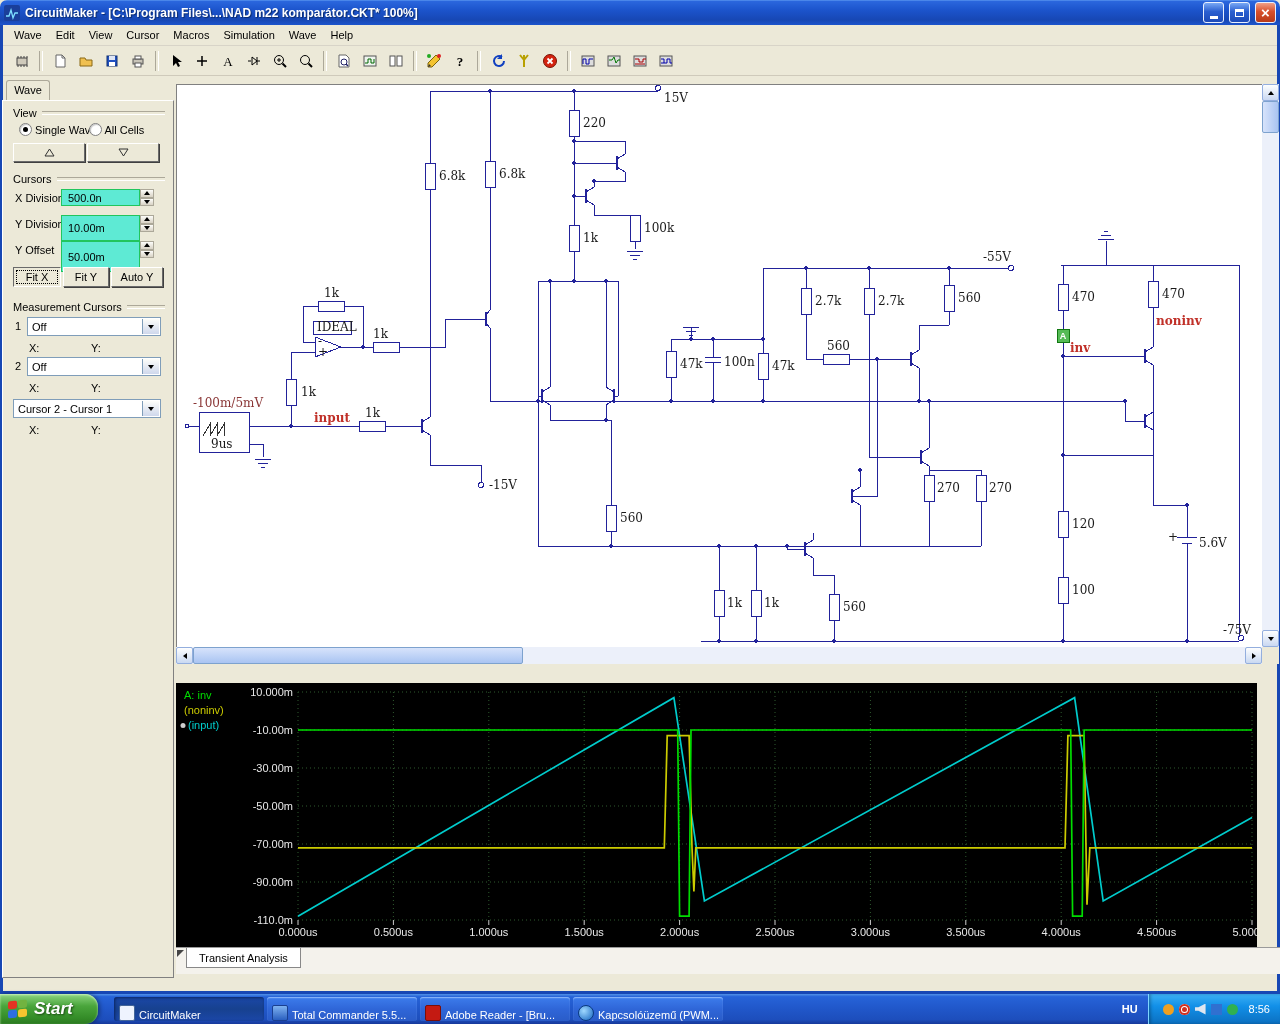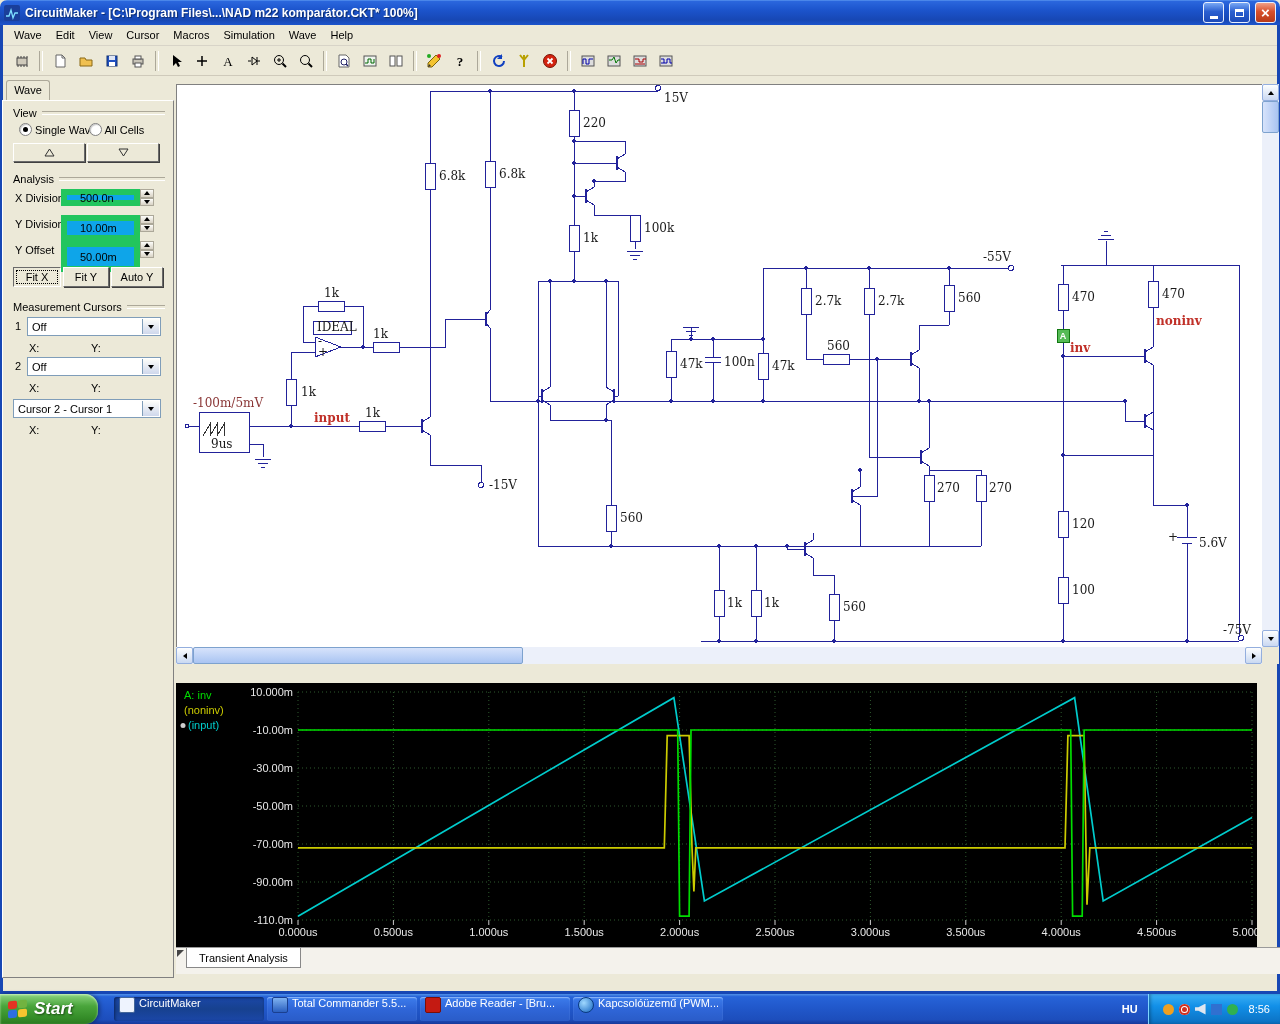--- a/index.html
+++ b/index.html
@@ -35,22 +35,22 @@
   .panelbody{position:absolute;left:0;top:20px;right:0;bottom:0;background:#ece9d8;
     border:1px solid;border-color:#fff #808080 #808080 #fff}
   .grouplabel{position:absolute;left:10px;right:8px;display:flex;align-items:center;gap:5px;font-size:11px}
   .grouplabel i{flex:1;height:2px;border-top:1px solid #aca899;border-bottom:1px solid #fff}
   .radio{width:11px;height:11px;border-radius:50%;border:1px solid #808080;background:#fff;
     box-shadow:inset 1px 1px 1px #c8c8c8;display:inline-block;position:relative;vertical-align:-2px}
   .radio.checked::after{content:"";position:absolute;left:3px;top:3px;width:5px;height:5px;border-radius:50%;background:#000}
   .btn3d{position:absolute;background:#ece9d8;border:1px solid;border-color:#fff #6a6a6a #6a6a6a #fff;
     box-shadow:1px 1px 0 #404040;display:flex;align-items:center;justify-content:center;font-size:11px}
   .btn3d.pressed{border-color:#6a6a6a #fff #fff #6a6a6a;box-shadow:none;outline:1px dotted #000;outline-offset:-4px}
-  .xp-input{position:absolute;background:#0ea5e9;border:6px solid #22c55e;font-size:11px;
-    display:flex;align-items:center;padding-left:13px;box-sizing:border-box;font-family:"Liberation Sans",sans-serif}
+  .xp-input{position:absolute;background:#5eead4;border:1px solid #22c55e;font-size:11px;
+    display:flex;align-items:center;padding-left:6px;box-sizing:border-box;font-family:"Liberation Sans",sans-serif}
   .spin{position:absolute;width:14px;display:flex;flex-direction:column}
   .spin div{flex:1;background:linear-gradient(#fdfdfa,#d8d2c4);border:1px solid #aca899;
     display:flex;align-items:center;justify-content:center}
   .tri-up{width:0;height:0;border-left:3px solid transparent;border-right:3px solid transparent;border-bottom:4px solid #000}
   .tri-down{width:0;height:0;border-left:3px solid transparent;border-right:3px solid transparent;border-top:4px solid #000}
   .combo{position:absolute;height:19px;background:#fff;border:1px solid #7f9db9;display:flex;
     align-items:center;padding-left:4px;box-sizing:border-box}
   .combo .drop{position:absolute;right:1px;top:1px;bottom:1px;width:16px;
     background:linear-gradient(#fdfdfa,#cfd8ec);border-left:1px solid #7f9db9;
     display:flex;align-items:center;justify-content:center}
@@ -78,21 +78,21 @@
     background:linear-gradient(180deg,#5292e8 0%,#2663d8 9%,#2158cb 45%,#1d4ebc 85%,#16389a 100%);
     display:flex;align-items:center}
   .startbtn{height:30px;width:98px;border-radius:0 13px 13px 0;display:flex;align-items:center;gap:5px;
     padding-left:8px;box-sizing:border-box;
     background:linear-gradient(180deg,#8ed681 0%,#4aa53c 40%,#348c28 80%,#2b7a20 100%);
     box-shadow:inset 0 1px 2px #c8f0b8, 2px 0 4px rgba(0,0,0,.35);
     color:#fff;font-size:17px;font-weight:bold;font-style:italic;text-shadow:1px 1px 2px #1a4a12}
   .flag{position:relative;width:21px;height:19px}
   .flag span{position:absolute;width:9px;height:8px;border-radius:2px;transform:skewY(-7deg)}
   .taskapps{display:flex;gap:3px;margin-left:16px;flex:1}
-  .taskapp{width:150px;height:24px;border-radius:3px;display:flex;align-items:flex-start;gap:4px;
+  .taskapp{width:150px;height:24px;border-radius:3px;display:flex;align-items:flex-end;gap:4px;
     padding:0 5px;box-sizing:border-box;color:#fff;
     background:linear-gradient(180deg,#4a8af0,#3a78e8 10%,#2f66d8 50%,#2a5cc8);
     box-shadow:inset 0 1px 1px #8ab4f8}
   .taskapp.active{background:linear-gradient(180deg,#1b47a8,#17418f 50%,#1b47a8);box-shadow:inset 1px 1px 3px #0a2560}
   .applabel{white-space:nowrap;overflow:hidden;font-size:11px}
   .appicon{width:14px;height:14px;border-radius:2px;flex:0 0 auto}
   .appicon.circuitmaker{background:#eef3fe;border:1px solid #446699}
   .appicon.total-commander{background:linear-gradient(#7fb2f0,#2a5fc0);border:1px solid #1a3f90}
   .appicon.adobe-reader{background:#c41a12;border:1px solid #7a0e08}
   .appicon.browser{background:radial-gradient(circle at 35% 35%,#9fd8ff,#1565c0);border-radius:50%;border:1px solid #0a3a80}
@@ -308,21 +308,21 @@
           <path d="M5.5 1L10 8H1z" fill="none" stroke="#333"></path>
         </svg>
       </div>
     <div class="btn3d" style="left:84px;top:42px;width:70px;height:17px">
         <svg width="11" height="9">
           <path d="M5.5 8L1 1h9z" fill="none" stroke="#333"></path>
         </svg>
       </div>
 
     <div class="grouplabel" style="top:72px">
-        <span>Analysis</span>
+        <span>Cursors</span>
         <i></i>
       </div>
     <div class="slabel" style="left:12px;top:91px">X Division</div>
     <div class="xp-input" style="left:58px;top:88px;width:79px;height:17px">500.0n</div>
     <div class="spin" style="left:137px;top:88px;height:17px">
         <div>
           <span class="tri-up"></span>
         </div>
         <div>
           <span class="tri-down"></span>

